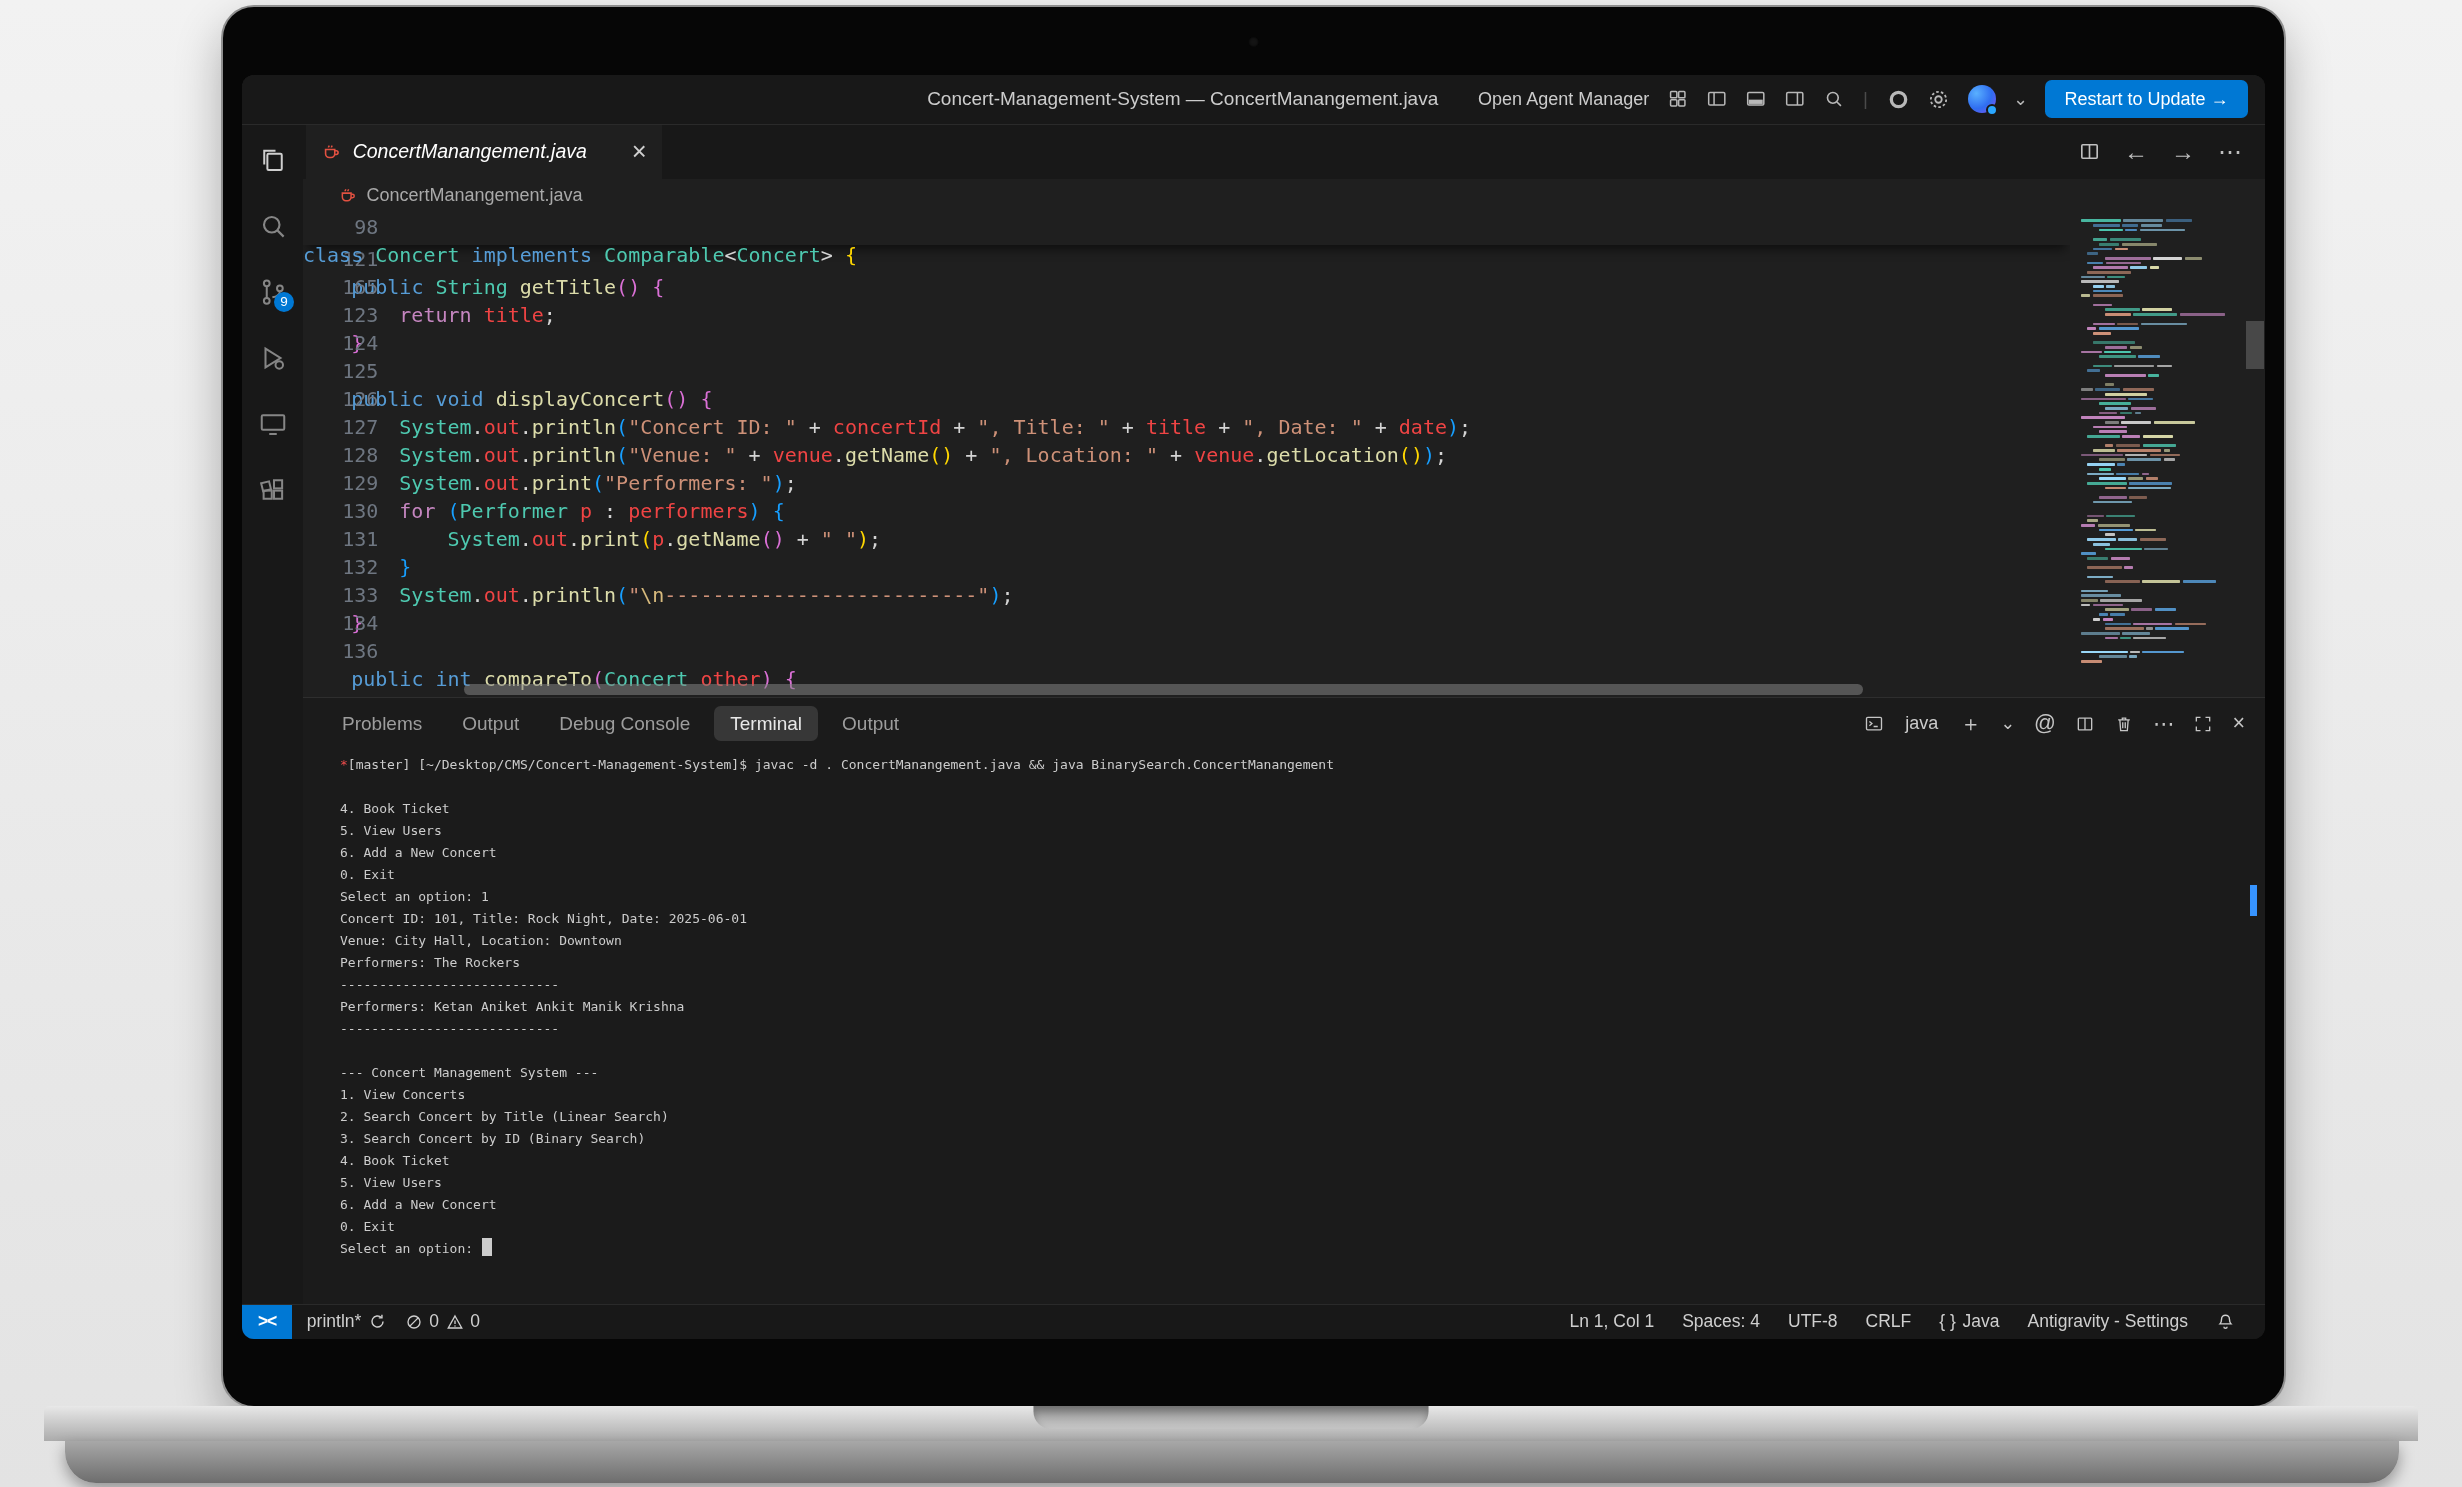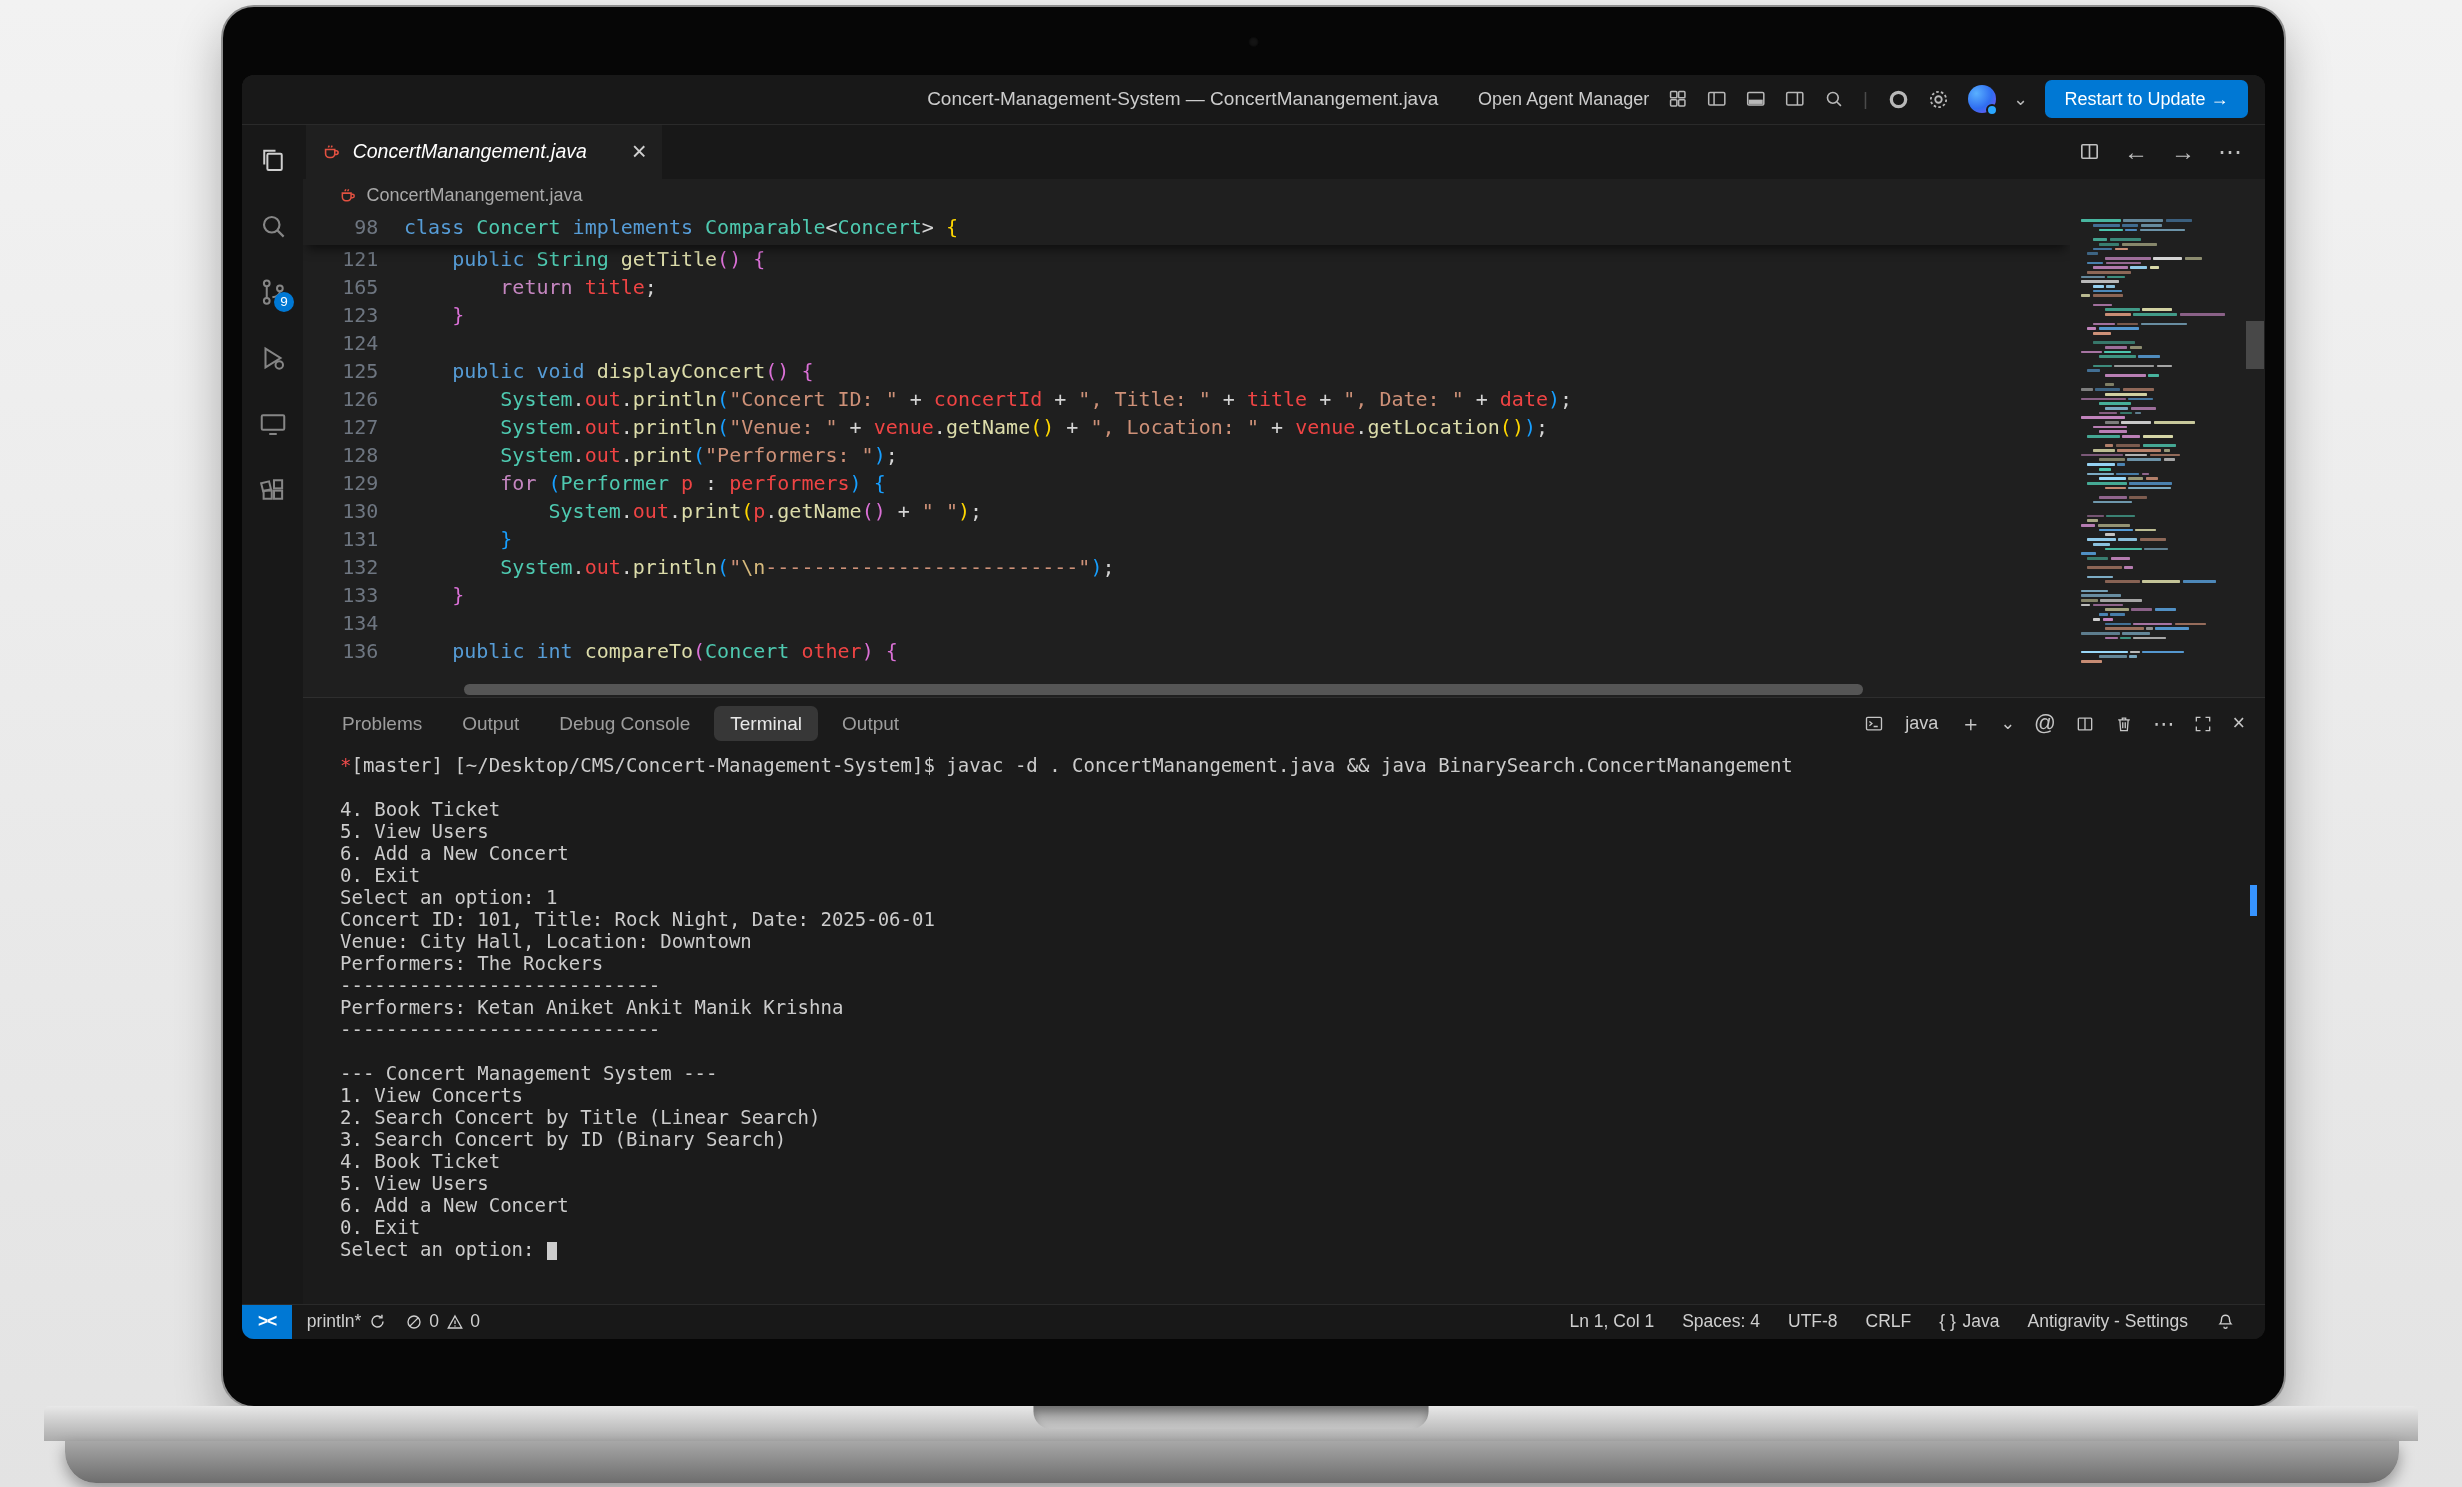--- a/index.html
+++ b/index.html
@@ -43,41 +43,41 @@
 
   
   .breadcrumb{height:34px;background:#1f1f1f;display:flex;align-items:center;gap:9.4px;padding-left:35px;flex:0 0 auto;}
   .crumb{color:#a9a9a9;font-size:18px;}
 
   
   .editor{height:484px;display:flex;background:#1f1f1f;position:relative;flex:0 0 auto;}
   .code-area{flex:1;position:relative;overflow:hidden;font-family:"DejaVu Sans Mono",monospace;font-size:20px;line-height:28px;}
   .sticky{position:absolute;top:0;left:0;right:0;height:32px;background:#1f1f1f;box-shadow:0 8px 10.8px -4px rgba(0,0,0,.55);z-index:3;}
   .code-scroll{position:absolute;top:32px;left:0;right:0;}
-  .row{display:flex;height:28px;white-space:pre;}
+  .row{display:flex;height:28px;white-space:pre;flex-direction:column;}
   .gut{width:101px;flex:0 0 auto;text-align:right;padding-right:25.6px;color:#6e7681;}
   .code{flex:1;white-space:pre;}
   .tok-pl{color:#d4d4d4}.tok-kw{color:#569cd6}.tok-ctrl{color:#c586c0}.tok-type{color:#4ec9b0}
   .tok-fn{color:#dcdcaa}.tok-var{color:#ef4444}.tok-str{color:#ce9178}.tok-esc{color:#d7ba7d}
   .tok-b1{color:#ffd700}.tok-b2{color:#da70d6}.tok-b3{color:#179fff}.tok-annot{color:#4ec9b0}
   .minimap{width:195px;flex:0 0 auto;position:relative;padding:6.7px 28px 0 10.8px;overflow:hidden;}
   .mm-row{height:2.7px;margin-bottom:2px;display:flex;gap:2.7px;}
   .mm-bar{height:2.7px;border-radius:0.7px;flex:0 0 auto;}
   .mm-thumb{position:absolute;right:1.3px;top:108px;width:17.5px;height:48px;background:rgba(150,150,150,.35);z-index:4;}
   .h-scroll{position:absolute;bottom:2px;left:161px;width:1399px;height:10.8px;background:rgba(130,130,130,.55);border-radius:5.4px;z-index:5;}
 
   
   .panel{flex:1;background:#1b1b1b;border-top:1.3px solid #2e2e2e;display:flex;flex-direction:column;min-height:0;}
   .panel-header{height:52px;display:flex;align-items:center;padding:0 20px 0 23px;flex:0 0 auto;}
   .panel-tabs{display:flex;align-items:center;gap:8px;}
   .panel-tab{padding:6.7px 16px;color:#9d9d9d;font-size:19px;border-radius:6.7px;white-space:nowrap;}
   .panel-tab.active{background:#373737;color:#e8e8e8;}
   .panel-icons{margin-left:auto;display:flex;align-items:center;gap:19px;color:#c5c5c5;font-size:21.5px;}
   .shell-label{color:#cccccc;font-size:18px;margin:0 2.7px;}
-  .term{flex:1;position:relative;overflow:hidden;padding:4px 0 0 37px;font-family:"DejaVu Sans Mono",monospace;font-size:19px;line-height:22px;color:#cccccc;}
+  .term{flex:1;position:relative;overflow:hidden;padding:4px 0 0 37px;font-family:"DejaVu Sans Mono",monospace;font-size:13px;line-height:22px;color:#cccccc;}
   .term-cmd{margin-bottom:22px;white-space:pre;}
   .prompt-star{color:#f14c4c;}
   .term-line{white-space:pre;}
   .cursor{display:inline-block;width:10px;height:18px;background:#cccccc;vertical-align:text-bottom;margin-left:1.3px;}
   .term-thumb{position:absolute;right:8px;top:135px;width:6.7px;height:31px;background:#3794ff;}
 
   
   .statusbar{height:35px;background:#181818;border-top:1.3px solid #2a2a2a;display:flex;align-items:center;color:#cfcfcf;font-size:17.5px;flex:0 0 auto;}
   .remote{height:100%;background:#0078d4;color:#fff;display:flex;align-items:center;padding:0 16px;font-weight:bold;letter-spacing:-1.3px;}
   .sb-left{display:flex;align-items:center;gap:17.5px;padding-left:15px;}

